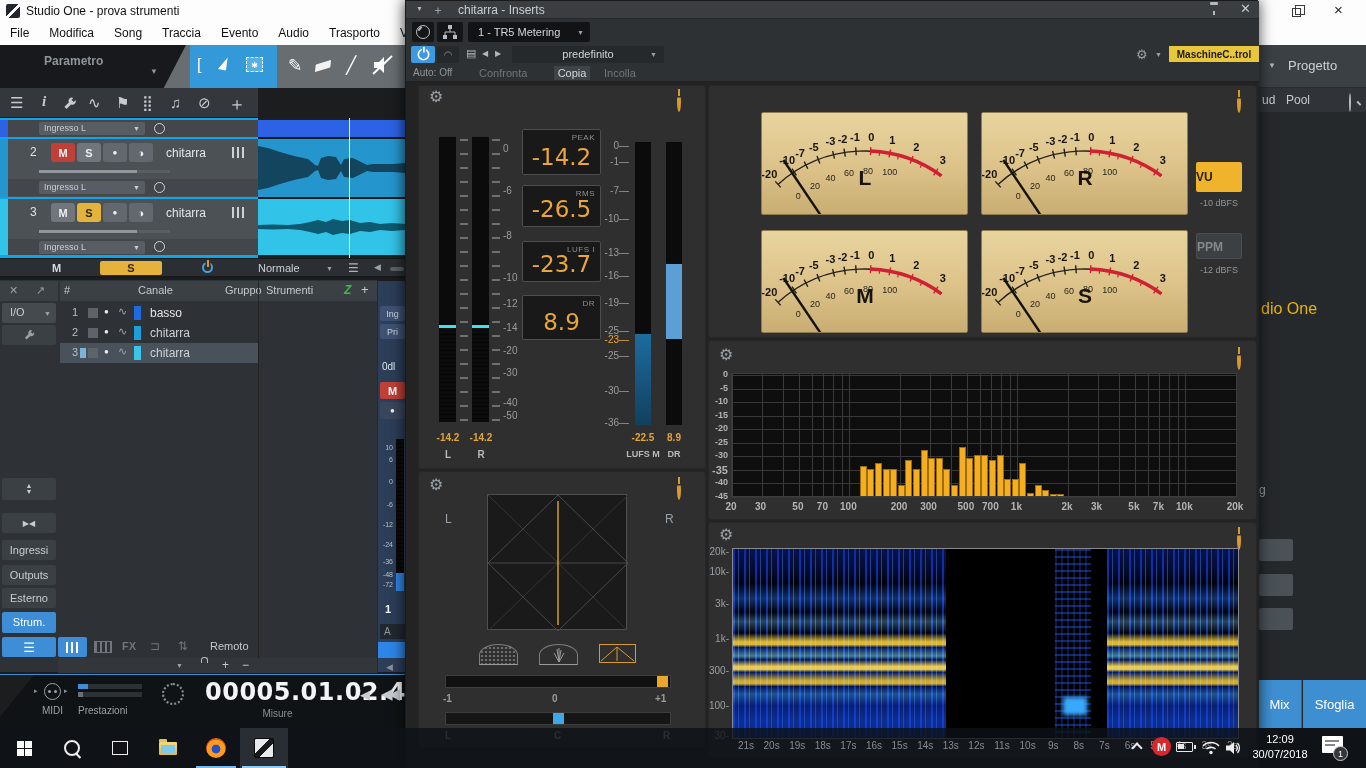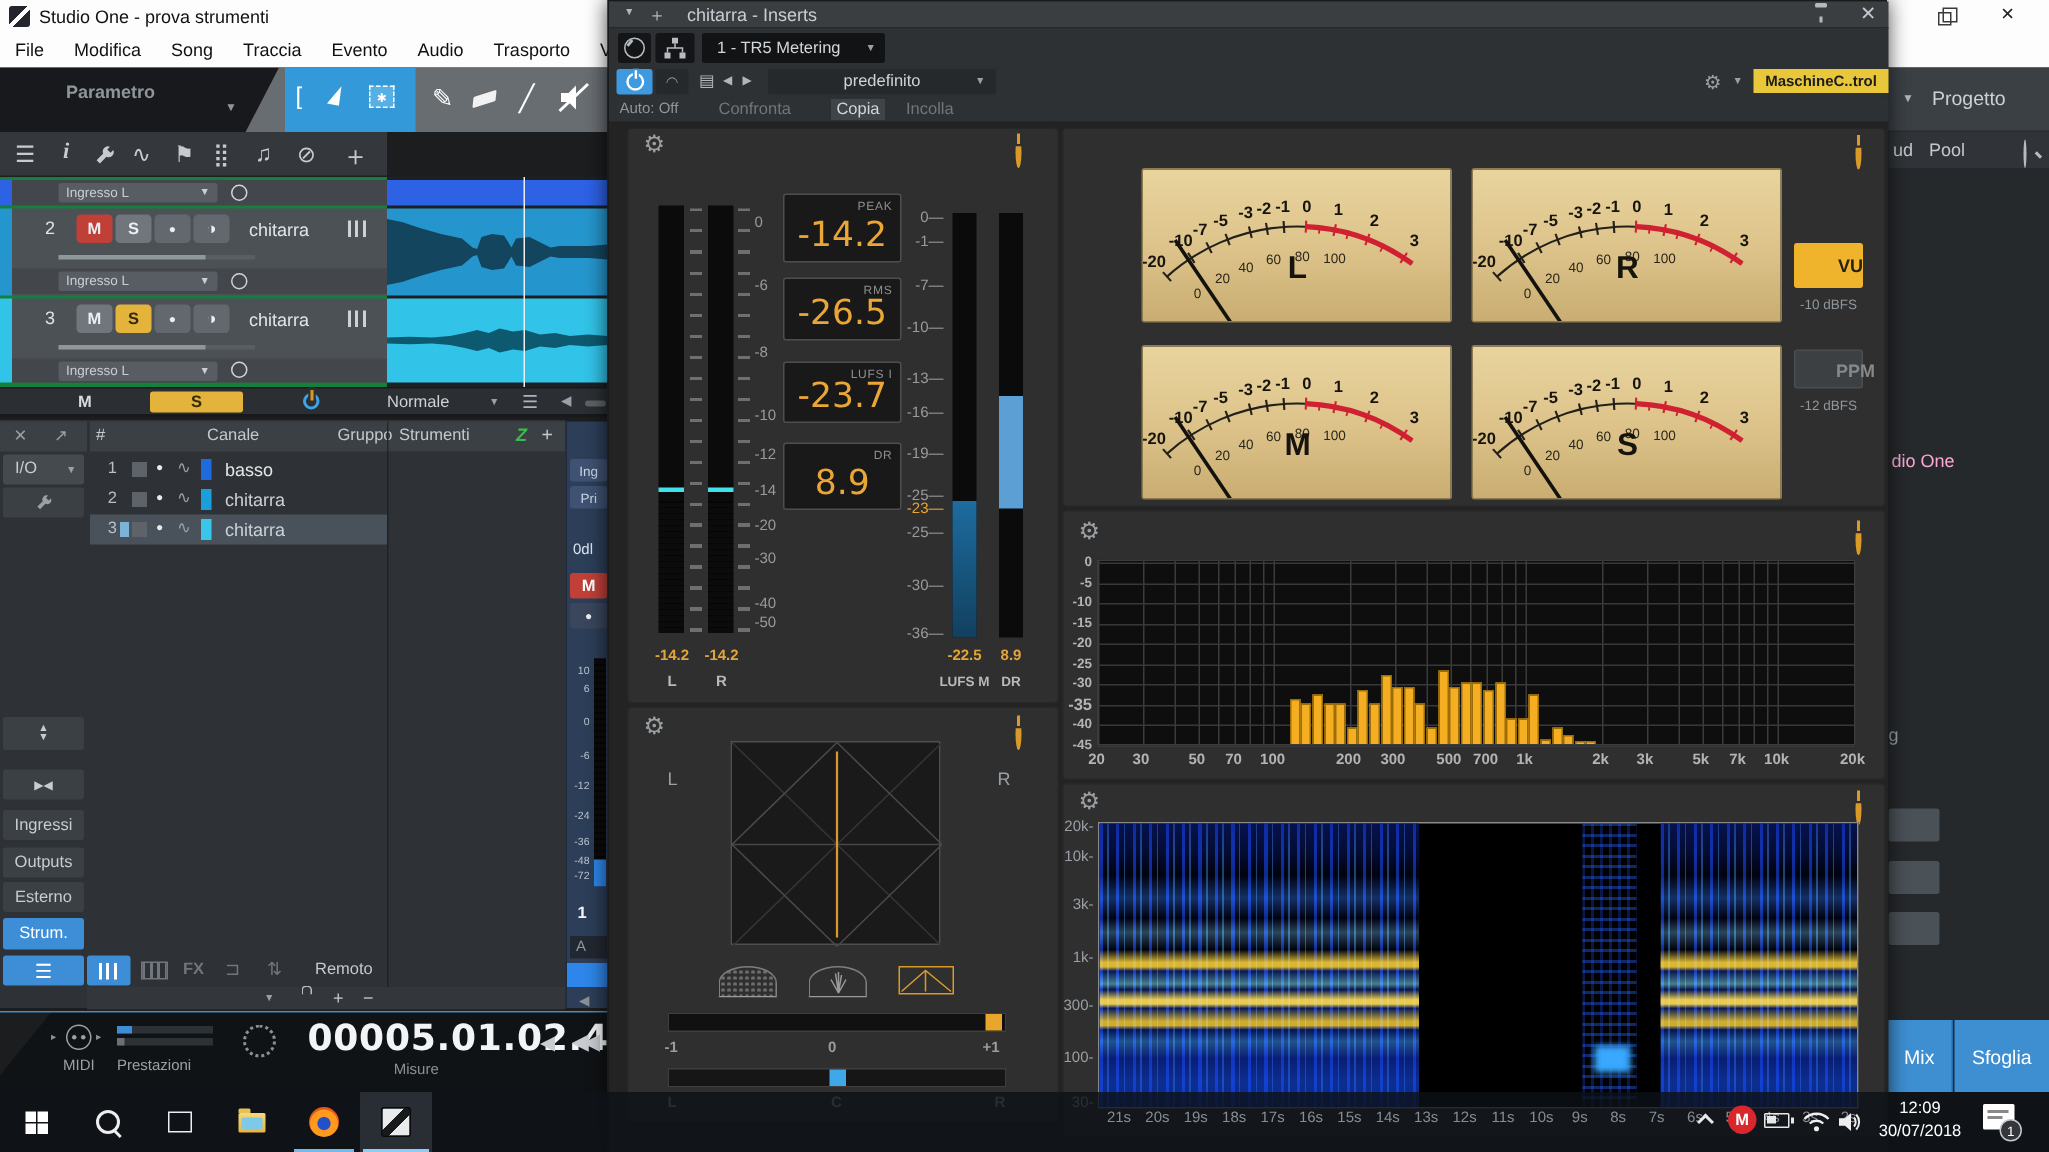--- a/index.html
+++ b/index.html
@@ -41,21 +41,21 @@
   .statlab{position:absolute;right:5px;top:3px;font-size:8px;color:#8f8f8f;letter-spacing:.5px;}
   .statval{position:absolute;left:0;right:0;bottom:4px;text-align:center;font-size:23px;color:#eaa636;font-family:"DejaVu Sans",sans-serif;}
   .mcol{background:#0b0b0b;}
   .mfill{background:linear-gradient(180deg,#1d4ec9 0%,#2f83d3 24%,#5898c4 40%,#85b2ca 62%,#96c0d4 100%);}
   .mfill,.mfill2,.drband{background-blend-mode:normal;}
   .seglines{background-image:repeating-linear-gradient(180deg,rgba(0,0,0,.5) 0 1px,transparent 1px 4px);}
   .mfill2{background:linear-gradient(180deg,#1d6ca0 0%,#17567f 50%,#12405e 100%);}
   .drband{background:#5b9fd4;}
   .tickcol{background:repeating-linear-gradient(180deg,#6f6f6f 0 2px,transparent 2px 14px);}
   .vuface{background:linear-gradient(180deg,#e9d49e 0%,#dcc289 55%,#c9ad72 100%);border:1px solid #8e7c50;border-radius:2px;}
-  .vubtn{border-radius:2px;font-weight:bold;text-align:right;padding-left:27px;}
+  .vubtn{border-radius:2px;font-weight:bold;text-align:left;}
   .sg-strong{background:
     linear-gradient(180deg,
       rgba(10,35,140,.55) 0%,rgba(10,35,140,.35) 10%,rgba(0,8,40,.3) 18%,
       rgba(50,120,250,.4) 26%,rgba(0,8,40,.3) 33%,rgba(120,200,255,.35) 38%,
       rgba(0,8,40,.25) 44%,
       rgba(255,214,60,.85) 48.5%,rgba(255,214,60,.85) 50%,rgba(20,60,200,.4) 51.5%,
       rgba(130,230,255,.55) 56%,rgba(20,60,200,.35) 58%,
       rgba(255,224,90,.9) 61.5%,rgba(255,224,90,.9) 63%,rgba(20,60,200,.4) 64.5%,
       rgba(255,214,60,.8) 69%,rgba(255,214,60,.8) 70.5%,rgba(10,40,160,.5) 72%,
       rgba(60,150,255,.55) 76%,rgba(15,50,190,.6) 82%,rgba(20,70,220,.65) 90%,rgba(15,55,200,.7) 100%),
@@ -135,21 +135,21 @@
         </svg>
     </div>
     <div class="abs" style="left:0;top:81px;width:147px;height:56px;background:#32c3e8;">
       <svg width="147" height="56">
           <polygon fill="#0d5a70" points="0,26 15,25.5 30,26 42,25 52,23 60,21 68,23 75,20 84,22 92,21 102,24 112,23 122,25 134,24 147,25 147,31 134,32 122,31 112,33 102,32 92,35 84,34 75,36 68,33 60,35 52,33 42,31 30,30 15,30.5 0,30"></polygon>
         </svg>
     </div>
   </div>
   <div class="abs" style="left:349px;top:118px;width:1px;height:140px;background:#eceff1;"></div>
 
-  <div class="abs" style="left:0;top:118px;width:258px;height:140px;background:#15803d;">
+  <div class="abs" style="left:0;top:118px;width:258px;height:140px;background:#0ea5e9;">
     <div class="abs" style="left:0;top:2px;width:8px;height:17px;background:#2d62e5;"></div>
     <div class="abs" style="left:8px;top:2px;width:250px;height:17px;background:#43474b;">
       <div class="abs inchip" style="left:31px;top:2px;width:106px;height:13px;"><span>Ingresso L</span><span style="position:absolute;right:5px;font-size:7px;">▼</span></div>
       <div class="abs ocirc" style="left:146px;top:3px;"></div>
     </div>
 
     <div class="abs" style="left:0;top:21px;width:8px;height:58px;background:#2596cd;"></div>
     <div class="abs" style="left:8px;top:21px;width:250px;height:58px;background:#4c5156;">
       <span class="abs" style="left:22px;top:6px;font-size:12px;color:#dfe3e6;">2</span>
       <div class="abs trkbtn ctr" style="left:43px;top:4px;width:24px;height:19px;background:#c04038;">
@@ -349,21 +349,21 @@
   <div class="abs" style="left:1258px;top:45px;width:108px;height:43px;background:#3b4045;border-bottom:1px solid #2a2d30;">
     <span class="abs" style="left:10px;top:16px;font-size:8px;color:#aeb4ba;">▼</span>
     <span class="abs" style="left:30px;top:13px;font-size:13px;color:#ccd1d6;">Progetto</span>
   </div>
   <div class="abs" style="left:1258px;top:88px;width:108px;height:640px;background:#26292c;border-left:1px solid #17191b;">
     <div class="abs" style="left:0;top:0;width:108px;height:24px;background:#303438;">
       <span class="abs" style="left:3px;top:5px;font-size:12px;color:#c3c9ce;">ud</span>
       <span class="abs" style="left:27px;top:5px;font-size:12px;color:#c3c9ce;">Pool</span>
       <span class="mag abs" style="left:90px;top:6px;"></span>
     </div>
-    <span class="abs" style="left:2px;top:212px;font-size:12px;color:#f9a8d4;">dio One</span>
+    <span class="abs" style="left:2px;top:212px;font-size:16px;color:#eab308;">dio One</span>
     <span class="abs" style="left:0;top:395px;font-size:12px;color:#9aa0a5;">g</span>
     <div class="abs" style="left:0;top:451px;width:34px;height:22px;background:#4a5157;border-radius:2px;"></div>
     <div class="abs" style="left:0;top:486px;width:34px;height:22px;background:#4a5157;border-radius:2px;"></div>
     <div class="abs" style="left:0;top:520px;width:34px;height:22px;background:#4a5157;border-radius:2px;"></div>
   </div>
   <div class="abs ctr" style="left:1258px;top:680px;width:44px;height:48px;background:#3e8fd2;border-right:1px solid #1d6eb0;font-size:13px;color:#fff;">
       <span>Mix</span>
     </div>
   <div class="abs ctr" style="left:1303px;top:680px;width:63px;height:48px;background:#3e8fd2;font-size:13px;color:#fff;">
       <span>Sfoglia</span>

